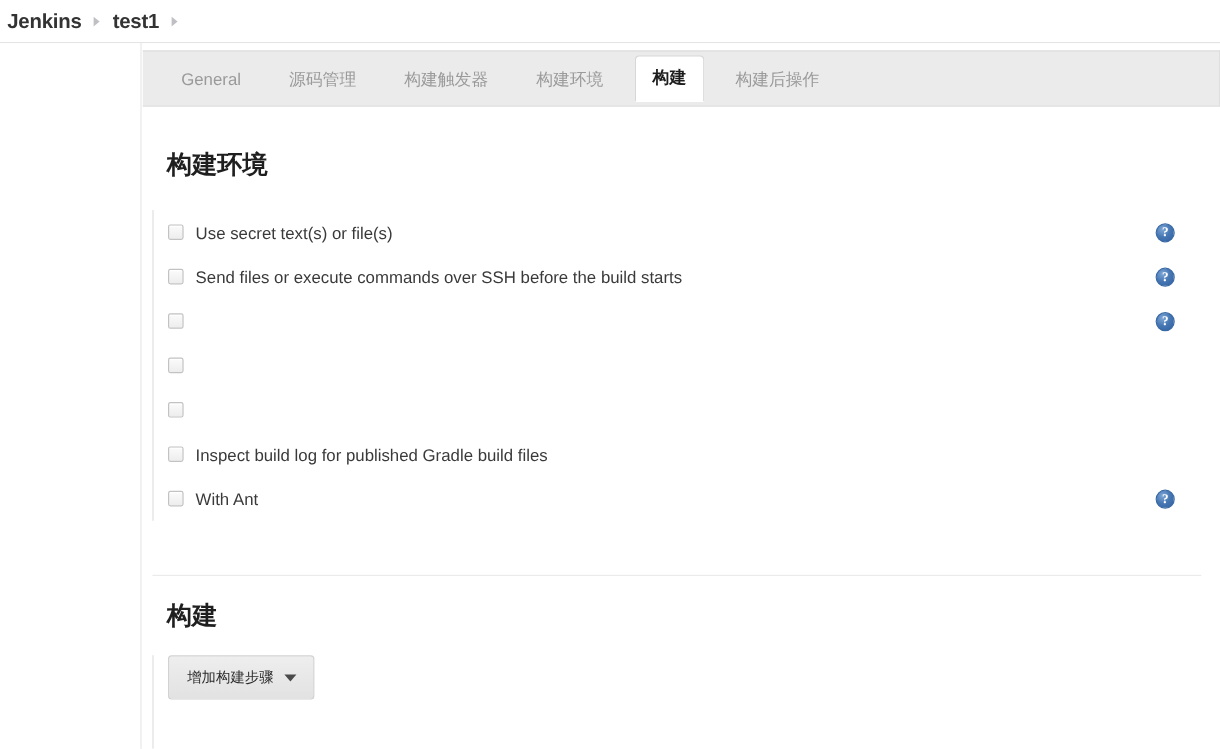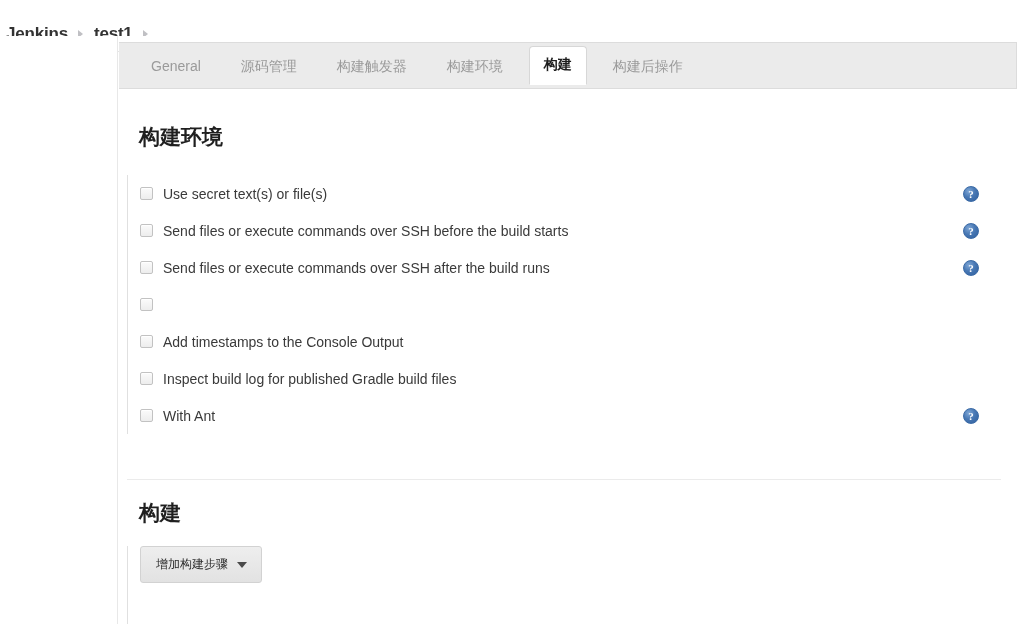--- a/index.html
+++ b/index.html
@@ -13,21 +13,21 @@
     background: #ffffff;
     font-family: "Liberation Sans", "DejaVu Sans", sans-serif;
     font-size: 13px;
     color: #333333;
     -webkit-font-smoothing: antialiased;
   }
 
   
   #breadcrumb-bar {
     position: absolute;
-    left: 0; top: 16px;
+    left: 0; top: 0;
     width: 1017px;
     height: 36px;
     background: #ffffff;
     border-bottom: 1px solid #e4e4e4;
     display: flex;
     align-items: center;
     box-sizing: border-box;
   }
   .crumb-link {
     font-size: 17px;
@@ -276,31 +276,29 @@
         </div>
 
         <div class="opt-row">
           <span class="cb"></span>
           <span class="opt-label">Send files or execute commands over SSH before the build starts</span>
           <span class="help-icon">?</span>
         </div>
 
         <div class="opt-row">
           <span class="cb"></span>
-          <span class="opt-label">Send files or execute commands over SSH after the build runs</span>
           <span class="help-icon">?</span>
         </div>
 
         <div class="opt-row">
           <span class="cb"></span>
         </div>
 
         <div class="opt-row">
           <span class="cb"></span>
-          <span class="opt-label">Add timestamps to the Console Output</span>
         </div>
 
         <div class="opt-row">
           <span class="cb"></span>
           <span class="opt-label">Inspect build log for published Gradle build files</span>
         </div>
 
         <div class="opt-row">
           <span class="cb"></span>
           <span class="opt-label">With Ant</span>

